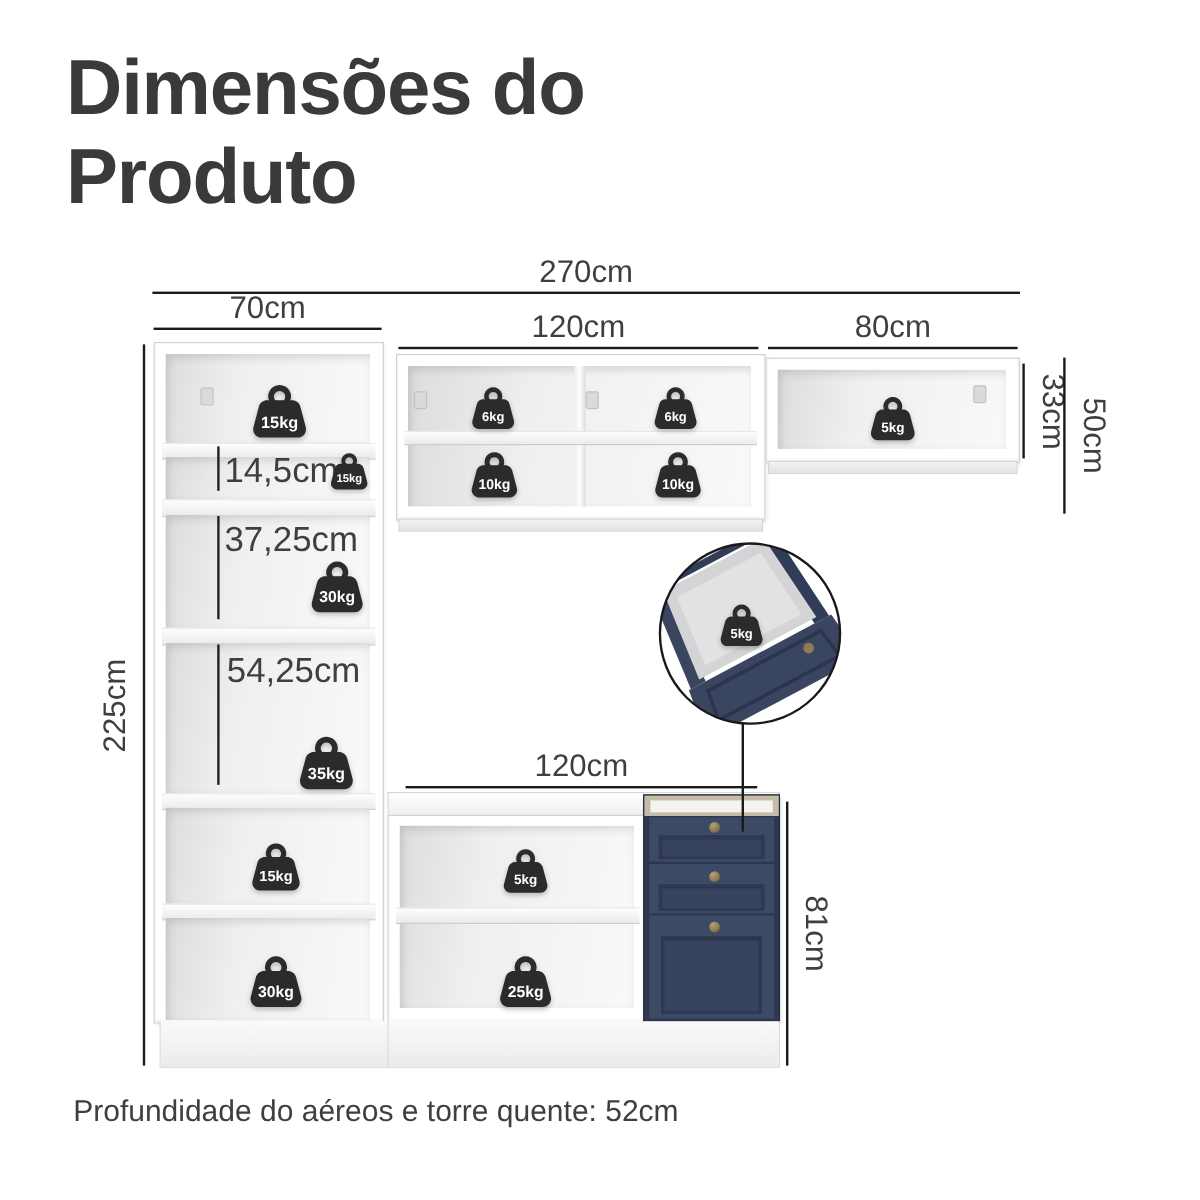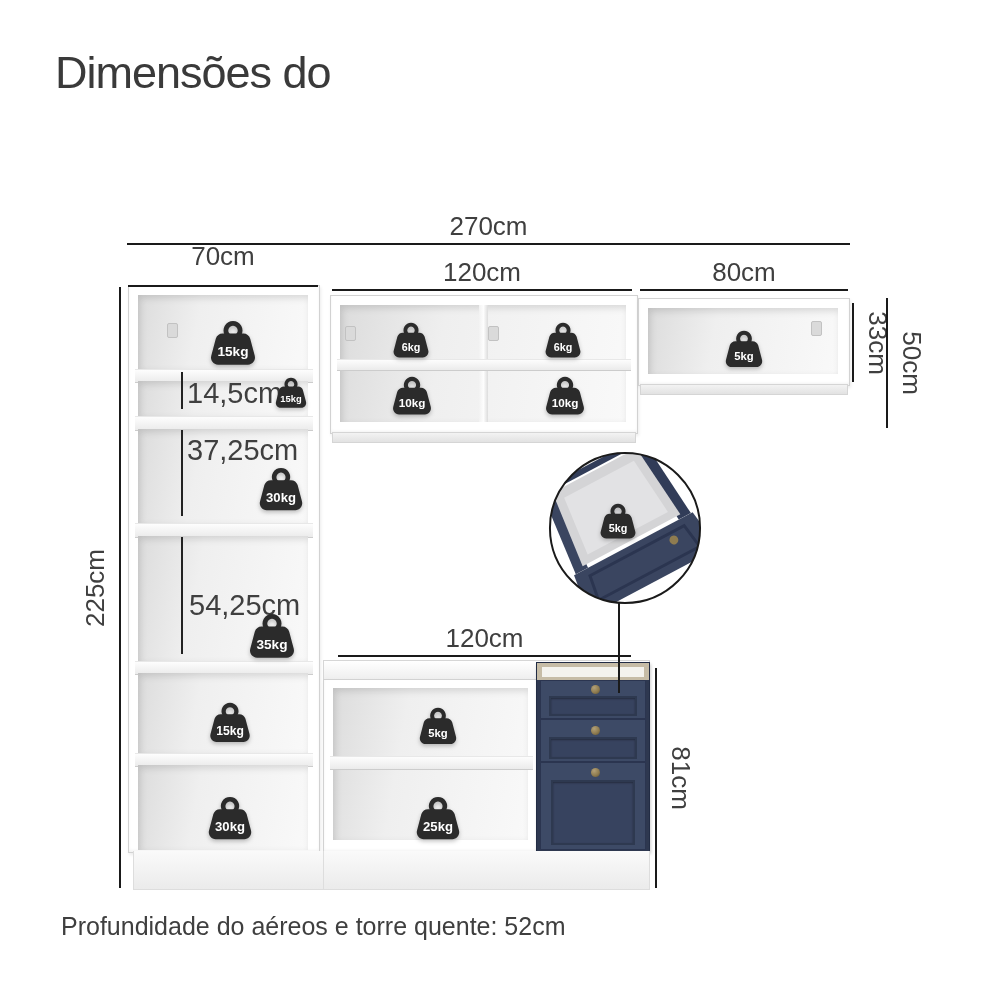--- a/index.html
+++ b/index.html
@@ -1,21 +1,21 @@
 <!DOCTYPE html>
 <html><head>
 <meta charset="utf-8">
 <style>
   html,body{margin:0;padding:0;background:#fff;}
   #stage{position:relative;width:1000px;height:1000px;background:#fff;overflow:hidden;
          font-family:"Liberation Sans",sans-serif;color:#3f3f3f;}
-  .title{position:absolute;left:55px;top:36px;font-size:45px;line-height:74px;
-         font-weight:400;color:#3a3a3a;letter-spacing:-1px;}
-  
-  .dimh{position:absolute;display:flex;flex-direction:column;justify-content:space-between;}
+  .title{position:absolute;left:55px;top:36px;font-size:65px;line-height:74px;
+         font-weight:700;color:#3a3a3a;letter-spacing:-1px;}
+  
+  .dimh{position:absolute;display:flex;flex-direction:column;justify-content:flex-start;}
   .dimh .lbl{text-align:center;font-size:26px;color:#3f3f3f;line-height:1;padding-bottom:4px;}
   .dimh .line{height:0;border-top:2px solid #1a1a1a;}
   
   .dimv{position:absolute;}
   .dimv .line{position:absolute;top:0;bottom:0;width:0;border-left:2px solid #1a1a1a;}
   .dimv.right .line{left:0;}
   .dimv.left .line{right:0;}
   .dimv .lbl{position:absolute;top:50%;font-size:26px;color:#3f3f3f;writing-mode:vertical-rl;white-space:nowrap;}
   .dimv.right .lbl{left:10px;transform:translateY(-50%);}
   .dimv.left .lbl{right:10px;transform:translateY(-50%) rotate(180deg);}
@@ -62,20 +62,21 @@
     <defs>
       <g id="kbell">
         <path fill-rule="evenodd" fill="#2b2b2b" d="M32 1 a10.5 10.5 0 1 0 .02 0 Z m0 5.4 a5.2 5.2 0 1 1 -.02 0 Z"></path>
         <path fill="#2b2b2b" d="M20.5 15 H43.5 C47 15 50 17.3 51 20.6 L56 39.5 C57.3 44.4 53.6 49.3 48.5 49.3 H15.5 C10.4 49.3 6.7 44.4 8 39.5 L13 20.6 C14 17.3 17 15 20.5 15 Z"></path>
       </g>
     </defs>
   </svg>
 
   <div class="title">
     <div>Dimensões do</div>
+    <div>Produto</div>
   </div>
 
   <div class="frame" style="left:128px;top:285px;width:190px;height:566px">
     <div class="cavity" style="left:9px;top:9px;width:170px;height:74px"></div>
     <div class="shelf" style="top:83px;height:12px"></div>
     <div class="cavity" style="left:9px;top:95px;width:170px;height:35px"></div>
     <div class="shelf" style="top:130px;height:13px"></div>
     <div class="cavity" style="left:9px;top:143px;width:170px;height:94px"></div>
     <div class="shelf" style="top:237px;height:13px"></div>
     <div class="cavity" style="left:9px;top:250px;width:170px;height:125px"></div>
@@ -166,21 +167,21 @@
   <div class="dimv right" style="left:655px;top:668px;width:36px;height:220px">
     <div class="line"></div>
     <div class="lbl">81cm</div>
   </div>
 
   <div class="tick" style="left:181px;top:372px;height:37px"></div>
   <div class="tick" style="left:181px;top:430px;height:86px"></div>
   <div class="tick" style="left:181px;top:537px;height:117px"></div>
   <div class="ticklbl" style="left:187px;top:379px">14,5cm</div>
   <div class="ticklbl" style="left:187px;top:436px">37,25cm</div>
-  <div class="ticklbl" style="left:189px;top:591px">54,25cm</div>
+  <div class="ticklbl" style="left:189px;top:545px">54,25cm</div>
 
   <svg class="wt" style="left:204px;top:320px;width:58px" viewBox="0 0 64 54">
     <use href="#kbell"></use>
       <text x="32" y="40">15kg</text>
     </svg>
   <svg class="wt" style="left:271px;top:377px;width:40px" viewBox="0 0 64 54">
     <use href="#kbell"></use>
       <text x="32" y="40">15kg</text>
     </svg>
   <svg class="wt" style="left:253px;top:467px;width:56px" viewBox="0 0 64 54">

